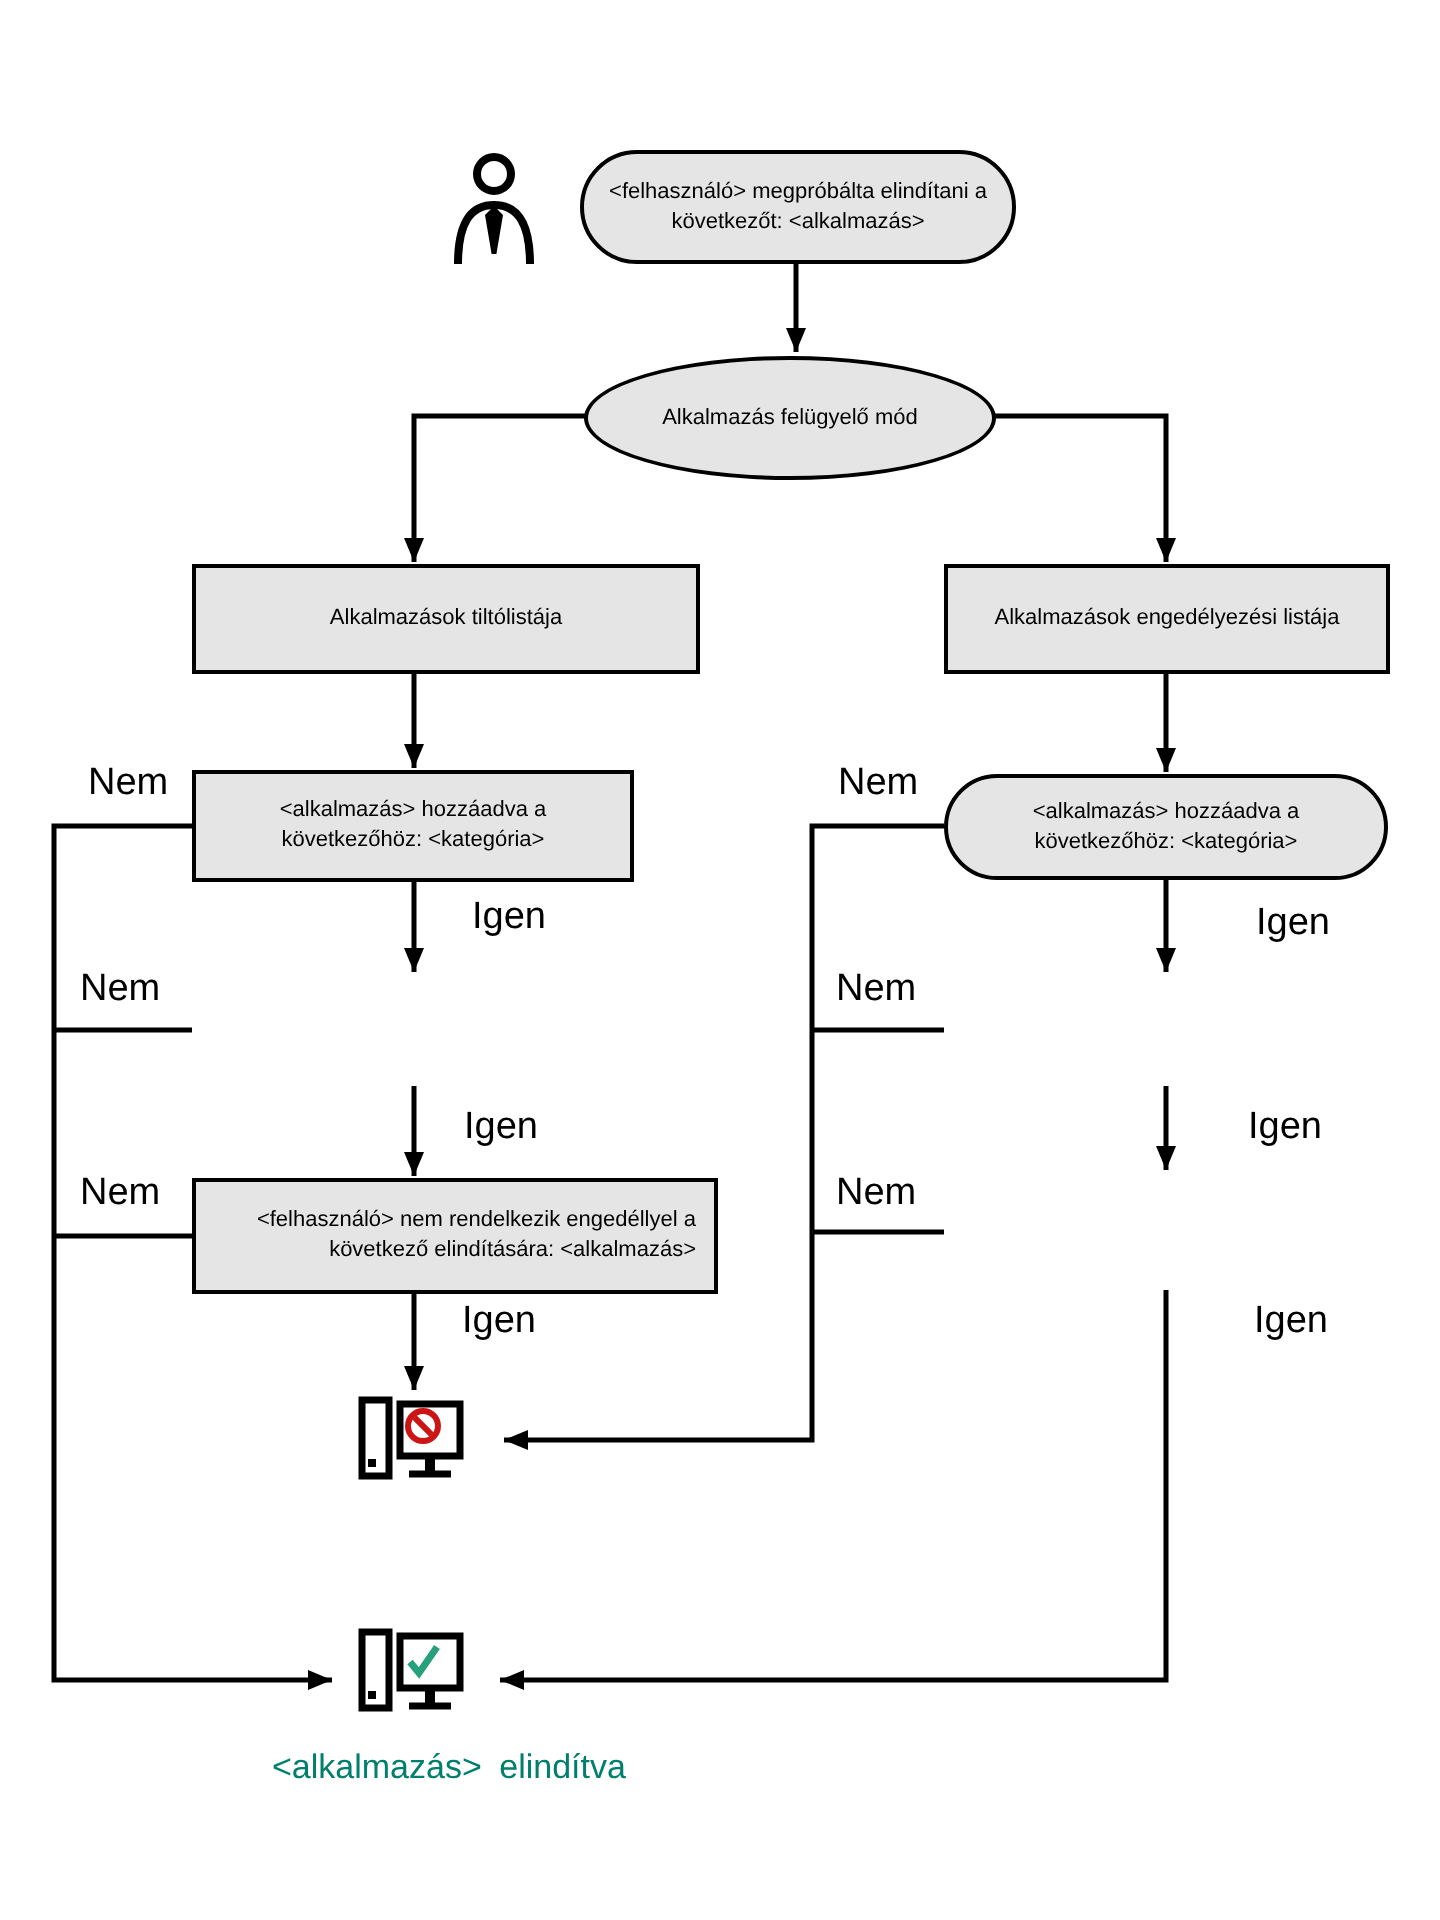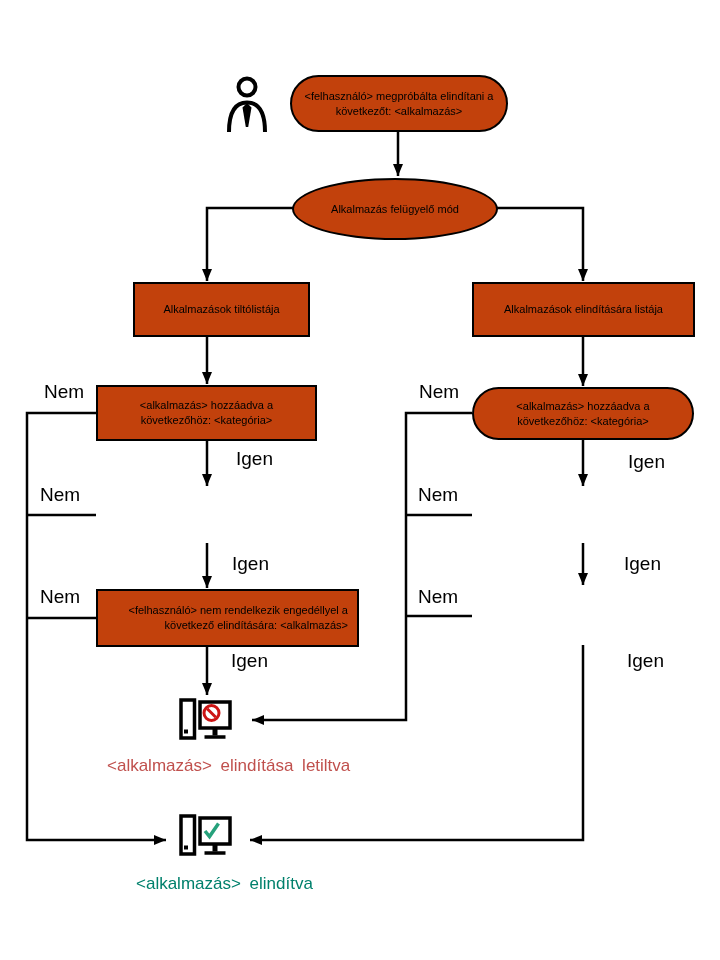--- a/index.html
+++ b/index.html
@@ -18,21 +18,21 @@
   #edges {
     position: absolute;
     left: 0; top: 0;
     width: 720px; height: 960px;
     pointer-events: none;
   }
   .node {
     position: absolute;
     box-sizing: border-box;
     border: 2.5px solid #000000;
-    background: #c2410c;
+    background: #e5e5e5;
     display: flex;
     align-items: center;
     justify-content: center;
     text-align: center;
     font-size: 11px;
     line-height: 1.35;
     color: #000000;
     padding: 16px 9px;
   }
   .stadium { border-radius: 29px; }
@@ -48,21 +48,21 @@
     font-size: 17px;
     white-space: nowrap;
     word-spacing: 4px;
   }
   #outcome-blocked { left: 107px; top: 756px; color: #c0504d; }
   #outcome-started { left: 136px; top: 874px; color: #00806c; }
   .icon { position: absolute; }
 
   #n-start       { left: 290px; top: 75px;  width: 218px; height: 57px; }
   #n-mode        { left: 292px; top: 178px; width: 206px; height: 62px; }
-  #n-deny-title  { left: 96px;  top: 282px; width: 177px; height: 55px; margin-left: 37px; }
+  #n-deny-title  { left: 96px;  top: 282px; width: 254px; height: 55px; }
   #n-allow-title { left: 472px; top: 282px; width: 223px; height: 55px; }
   #n-d1          { left: 96px;  top: 385px; width: 221px; height: 56px; }
   #n-d2          { left: 96px;  top: 487px; width: 221px; height: 56px; }
   #n-d3          { left: 96px;  top: 589px; width: 263px; height: 58px; text-align: right; }
   #n-a1          { left: 472px; top: 387px; width: 222px; height: 53px; }
   #n-a2          { left: 472px; top: 487px; width: 222px; height: 56px; }
   #n-a3          { left: 472px; top: 586px; width: 222px; height: 59px; }
 
   #nem-l1 { left: 44px;  top: 381px; }
   #nem-l2 { left: 40px;  top: 484px; }
@@ -118,21 +118,21 @@
     <path d="M5,56 C5,36 11,26.5 23,26.5 C35,26.5 41,36 41,56" fill="none" stroke="#000000" stroke-width="4"></path>
     <path d="M23,27 L18.5,31.5 L21.8,51 L24.2,51 L27.5,31.5 Z" fill="#000000"></path>
   </svg>
 
   <div id="n-start" class="node stadium">&lt;felhasználó&gt; megpróbálta elindítani a következőt: &lt;alkalmazás&gt;</div>
 
   <div id="n-mode" class="node ellipse">Alkalmazás felügyelő mód</div>
 
   <div id="n-deny-title" class="node">Alkalmazások tiltólistája</div>
 
-  <div id="n-allow-title" class="node">Alkalmazások elindítására listája</div>
+  <div id="n-allow-title" class="node">Alkalmazások engedélyezési listája</div>
 
   <div id="n-d1" class="node">&lt;alkalmazás&gt; hozzáadva a következőhöz: &lt;kategória&gt;</div>
 
 
   <div id="n-d3" class="node">&lt;felhasználó&gt; nem rendelkezik engedéllyel a következő elindítására: &lt;alkalmazás&gt;</div>
 
   <div id="n-a1" class="node stadium">&lt;alkalmazás&gt; hozzáadva a következőhöz: &lt;kategória&gt;</div>
 
 
 
@@ -155,21 +155,20 @@
     <rect x="6" y="33.5" width="4" height="4" fill="#000000"></rect>
     <rect x="22" y="6" width="30" height="26" fill="none" stroke="#000000" stroke-width="3.5"></rect>
     <rect x="34.5" y="32" width="5" height="7.5" fill="#000000"></rect>
     <line x1="26.5" y1="41" x2="47.5" y2="41" stroke="#000000" stroke-width="3.5"></line>
     <g>
       <circle cx="33.5" cy="17" r="7.5" fill="#ffffff" stroke="#cc1414" stroke-width="3"></circle>
       <line x1="29.2" y1="12.7" x2="37.8" y2="21.3" stroke="#cc1414" stroke-width="3"></line>
     </g>
   </svg>
 
-  <div id="outcome-blocked" class="outcome">&lt;alkalmazás&gt; elindítása letiltva</div>
 
   <svg id="started-icon" class="icon" width="54" height="48" viewBox="0 0 54 48" xmlns="http://www.w3.org/2000/svg">
     <rect x="3" y="4" width="13.5" height="38" fill="none" stroke="#000000" stroke-width="3.5"></rect>
     <rect x="6" y="33.5" width="4" height="4" fill="#000000"></rect>
     <rect x="22" y="6" width="30" height="26" fill="none" stroke="#000000" stroke-width="3.5"></rect>
     <rect x="34.5" y="32" width="5" height="7.5" fill="#000000"></rect>
     <line x1="26.5" y1="41" x2="47.5" y2="41" stroke="#000000" stroke-width="3.5"></line>
     <polyline points="27,19 31.5,24.5 40.5,11.5" fill="none" stroke="#26a17b" stroke-width="3.5"></polyline>
   </svg>
 

